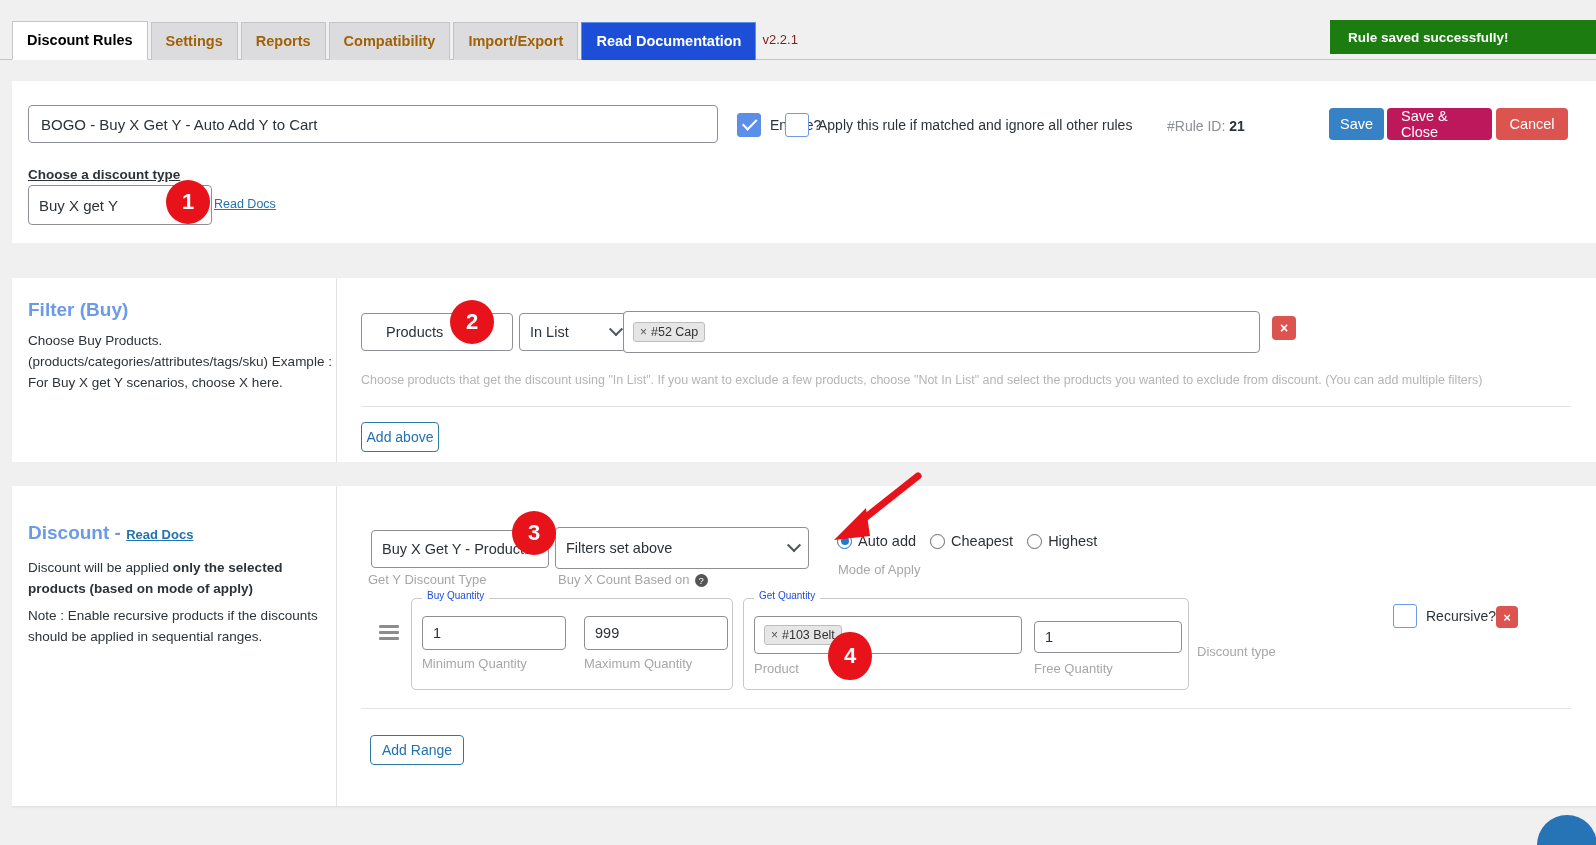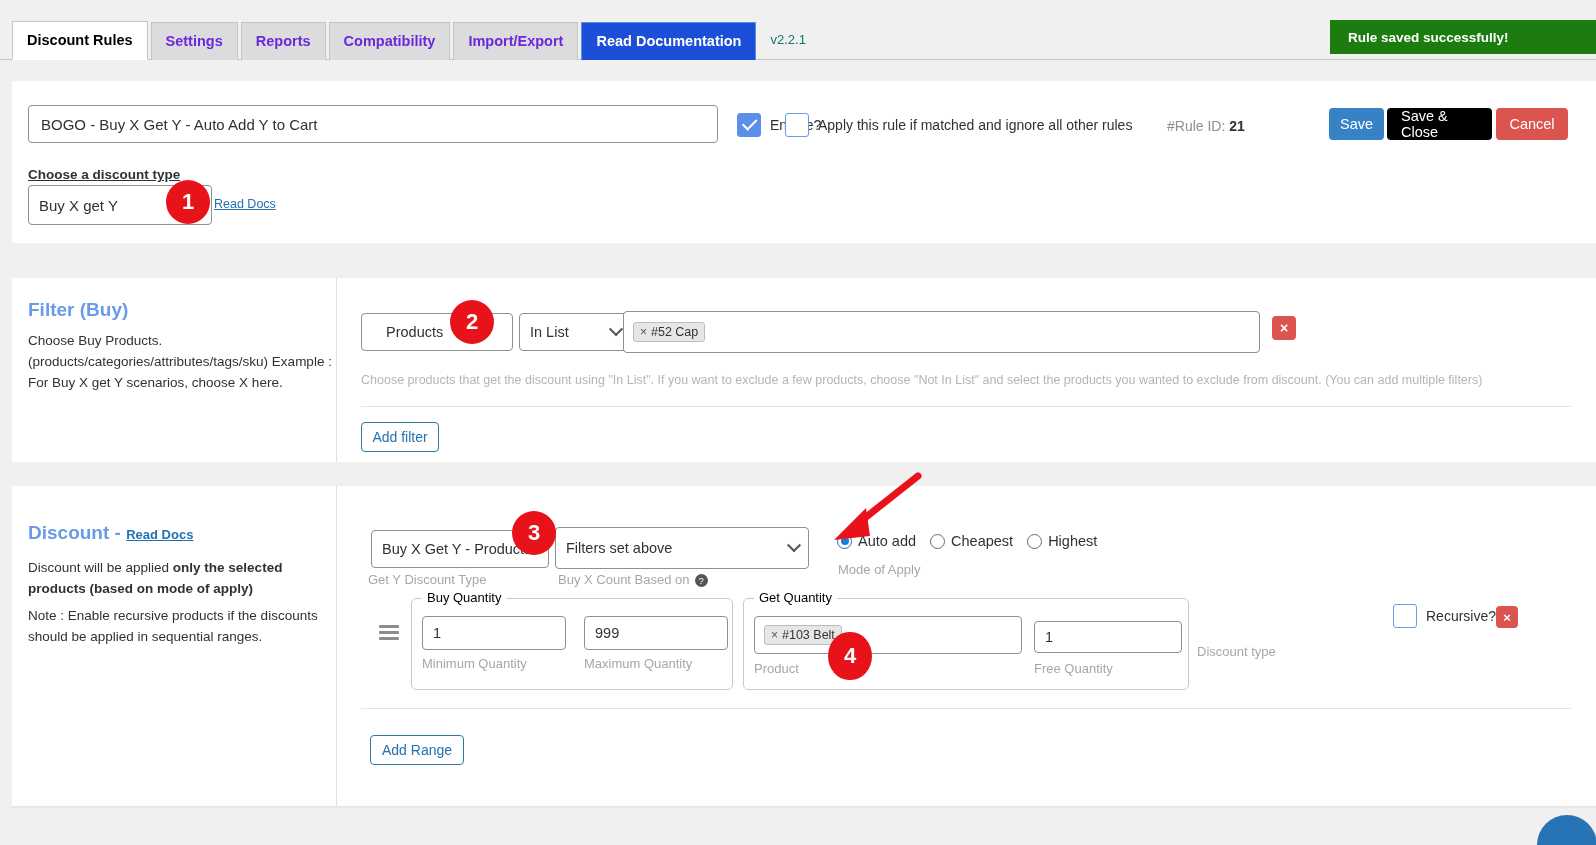--- a/index.html
+++ b/index.html
@@ -13,28 +13,28 @@
   .page { position: relative; width: 1596px; height: 845px; background: #f0f0f1; }
 
   
   .tabbar {
     position: absolute; top: 0; left: 0; width: 1596px; height: 60px;
     background: #f0f0f1;
     border-bottom: 1px solid #c3c4c7;
   }
   .tabs { position: absolute; left: 12px; bottom: 0; display: flex; align-items: flex-end; }
   .tab {
-    font-size: 14.5px; font-weight: bold; color: #6d28d9;
+    font-size: 14.5px; font-weight: bold; color: #a16207;
     background: #dcdcde; border: 1px solid #c3c4c7; border-bottom: none;
     padding: 9px 14px 10px 14px; margin-right: 3px; line-height: 1.25;
     white-space: nowrap; cursor: pointer; position: relative; top: 1px;
   }
   .tab.active { background: #fff; color: #000; border-bottom: 1px solid #fff; }
   .tab.docs { background: #1d4ed8; color: #fff; border-color: #5b8fe8; }
-  .version { font-size: 13px; color: #0f766e; margin-left: 11px; margin-bottom: 12px; align-self: flex-end; }
+  .version { font-size: 13px; color: #7f1d1d; margin-left: 3px; margin-bottom: 12px; align-self: flex-end; }
 
   .notice {
     position: absolute; top: 20px; left: 1330px; height: 34px;
     background: #1c7c10; color: #fff; font-size: 13.5px; font-weight: bold;
     display: flex; align-items: center; padding: 0 18px; width: 290px;
   }
 
   
   .panel { position: absolute; left: 12px; width: 1584px; background: #fff; }
   #panel-top { top: 81px; height: 162px; }
@@ -63,21 +63,21 @@
   #ignore-row { left: 773px; top: 32px; }
   #ruleid { position: absolute; left: 1155px; top: 37px; font-size: 14px; color: #8c8f94; }
   #ruleid b { color: #2c3338; }
 
   .btn {
     position: absolute; top: 27px; height: 32px; border: none; border-radius: 4px;
     color: #fff; font-size: 14.5px; font-family: "Liberation Sans", sans-serif;
     cursor: pointer; padding: 0 14px; display: flex; align-items: center; justify-content: center;
   }
   #btn-save   { left: 1317px; width: 55px;  background: #3782c4; }
-  #btn-sclose { left: 1375px; width: 105px; background: #000000; }
+  #btn-sclose { left: 1375px; width: 105px; background: #be185d; }
   #btn-cancel { left: 1484px; width: 72px;  background: #dc5450; }
 
   .lbl-strong { position: absolute; font-size: 13.5px; font-weight: bold; color: #2c3338; }
   #dtype-label { left: 16px; top: 86px; text-decoration: underline; }
   .sel-plain {
     position: absolute; border: 1px solid #8c8f94; border-radius: 4px; background: #fff;
     font-size: 15px; color: #2c3338; padding: 0 10px; display: flex; align-items: center;
     font-family: "Liberation Sans", sans-serif; cursor: pointer;
   }
   #dtype-select { left: 16px; top: 104px; width: 184px; height: 40px; }
@@ -127,21 +127,21 @@
   .radio { width: 15px; height: 15px; border-radius: 50%; border: 1.6px solid #6b6b6b; background: #fff; display: inline-flex; align-items: center; justify-content: center; cursor: pointer; flex: none; }
   .radio.sel { border-color: #1e6fbf; }
   .radio.sel::after { content: ""; width: 8px; height: 8px; border-radius: 50%; background: #1e7dd0; }
 
   
   .fs {
     position: absolute; border: 1px solid #c9c9cc; border-radius: 5px;
   }
   .fs > .legend {
     position: absolute; top: -9px; left: 10px; background: #fff; padding: 0 5px;
-    font-size: 13px; color: #000000;
+    font-size: 10px; color: #1d4ed8;
   }
   .drag { position: absolute; width: 20px; height: 14px; cursor: grab; }
   .drag i { display: block; height: 2.5px; background: #8c8c8c; margin-bottom: 3.5px; border-radius: 1px; }
 
   .qmark {
     display: inline-flex; width: 13px; height: 13px; border-radius: 50%;
     background: #555; color: #fff; font-size: 9.5px; align-items: center;
     justify-content: center; margin-left: 5px; cursor: pointer; vertical-align: middle;
   }
 
@@ -238,21 +238,21 @@
       </div>
 
       <div class="xbtn" style="left:935px; top:38px; width:24px; height:24px;">
         <span>×</span>
       </div>
 
       <div class="help-text" style="left:24px; top:95px; width:1180px;">Choose products that get the discount using "In List". If you want to exclude a few products, choose "Not In List" and select the products you wanted to exclude from discount. (You can add multiple filters)</div>
 
       <div class="hr" style="left:24px; top:128px; width:1210px;"></div>
 
-      <div class="btn-outline" style="left:24px; top:144px; width:78px; height:30px;">Add filter</div>
+      <div class="btn-outline" style="left:24px; top:144px; width:78px; height:30px;">Add above</div>
     </div>
   </div>
 
   <div class="panel" id="panel-discount">
     <div class="sec-title" style="left:16px; top:36px;">
       <span>Discount -</span>
       <span class="inner-link">Read Docs</span>
     </div>
     <div class="sec-desc" style="left:16px; top:72px;">
       <span>Discount will be applied </span><b>only the selected products (based on mode of apply)</b>

